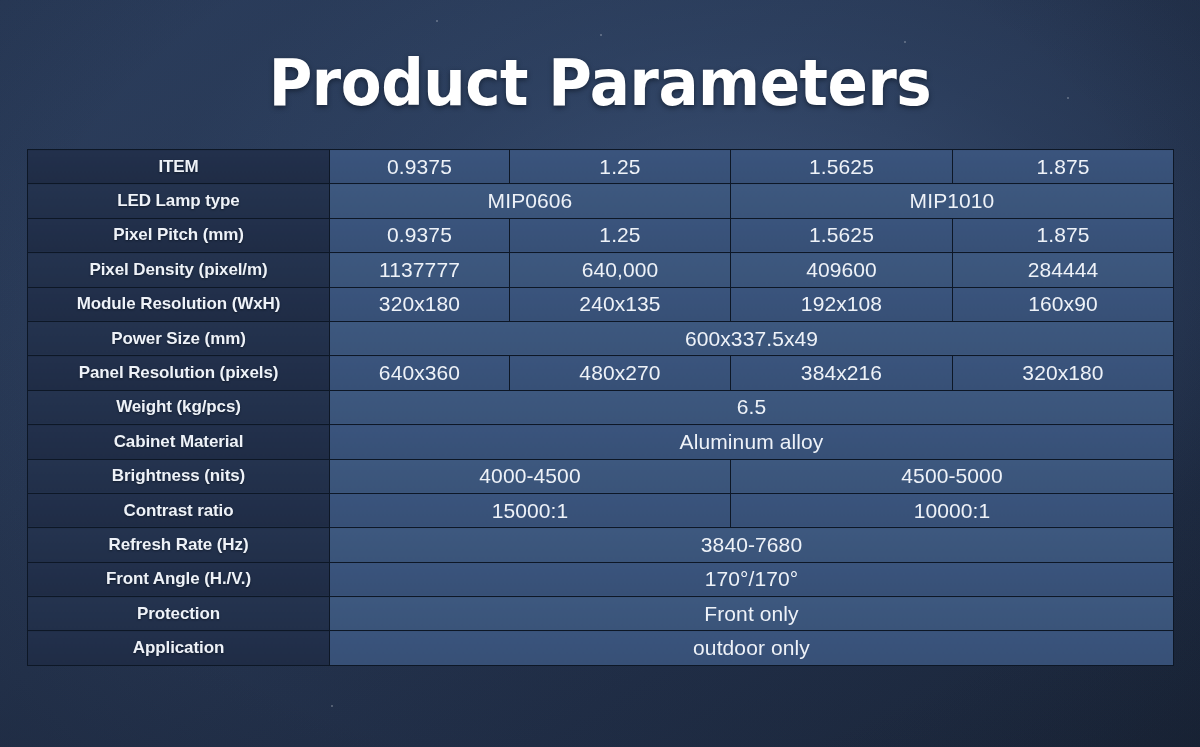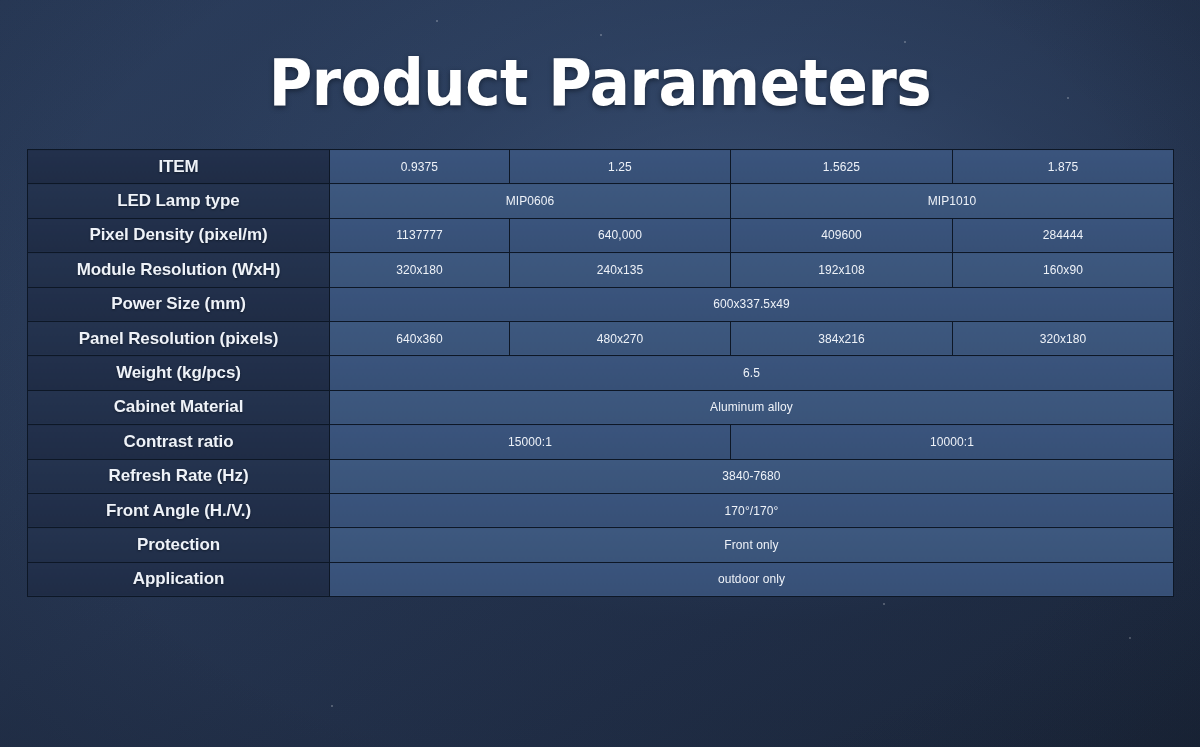--- a/index.html
+++ b/index.html
@@ -78,21 +78,21 @@
     left: 27px;
     top: 141px;
     width: 1146px;
     border-collapse: collapse;
     table-layout: fixed;
   }
   #spec-table td {
     height: 33.4px;
     border: 1px solid #0d1726;
     color: #eef2f8;
-    font-size: 12px;
+    font-size: 21px;
     text-align: center;
     vertical-align: middle;
     padding: 0 4px;
     background: linear-gradient(180deg, #395party 0%, #36537d 100%);
   }
   #spec-table td.val {
     background: linear-gradient(180deg, #3a547d 0%, #375076 100%);
     font-weight: normal;
     letter-spacing: 0.1px;
   }
@@ -152,20 +152,27 @@
           <td class="val">1.25</td>
           <td class="val">1.5625</td>
           <td class="val">1.875</td>
         </tr>
         <tr>
           <td class="lbl">LED Lamp type</td>
           <td class="val" colspan="2">MIP0606</td>
           <td class="val" colspan="2">MIP1010</td>
         </tr>
         <tr>
+          <td class="lbl">Pixel Pitch (mm)</td>
+          <td class="val">0.9375</td>
+          <td class="val">1.25</td>
+          <td class="val">1.5625</td>
+          <td class="val">1.875</td>
+        </tr>
+        <tr>
           <td class="lbl">Pixel Density (pixel/m)</td>
           <td class="val">1137777</td>
           <td class="val">640,000</td>
           <td class="val">409600</td>
           <td class="val">284444</td>
         </tr>
         <tr>
           <td class="lbl">Module Resolution (WxH)</td>
           <td class="val">320x180</td>
           <td class="val">240x135</td>
@@ -185,20 +192,25 @@
         </tr>
         <tr>
           <td class="lbl">Weight (kg/pcs)</td>
           <td class="val" colspan="4">6.5</td>
         </tr>
         <tr>
           <td class="lbl">Cabinet Material</td>
           <td class="val" colspan="4">Aluminum alloy</td>
         </tr>
         <tr>
+          <td class="lbl">Brightness (nits)</td>
+          <td class="val" colspan="2">4000-4500</td>
+          <td class="val" colspan="2">4500-5000</td>
+        </tr>
+        <tr>
           <td class="lbl">Contrast ratio</td>
           <td class="val" colspan="2">15000:1</td>
           <td class="val" colspan="2">10000:1</td>
         </tr>
         <tr>
           <td class="lbl">Refresh Rate (Hz)</td>
           <td class="val" colspan="4">3840-7680</td>
         </tr>
         <tr>
           <td class="lbl">Front Angle (H./V.)</td>

